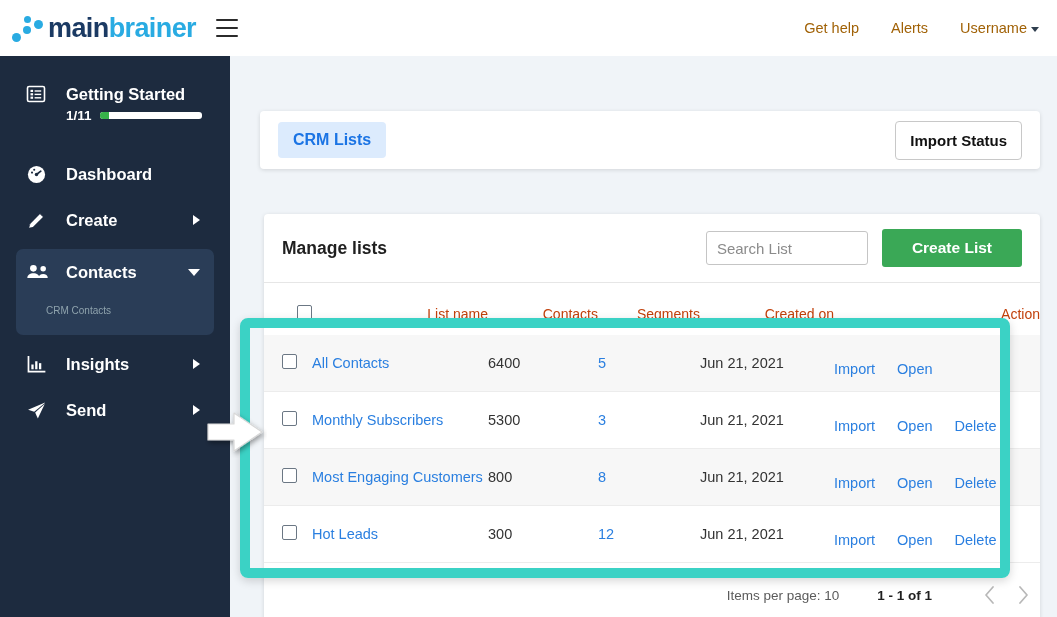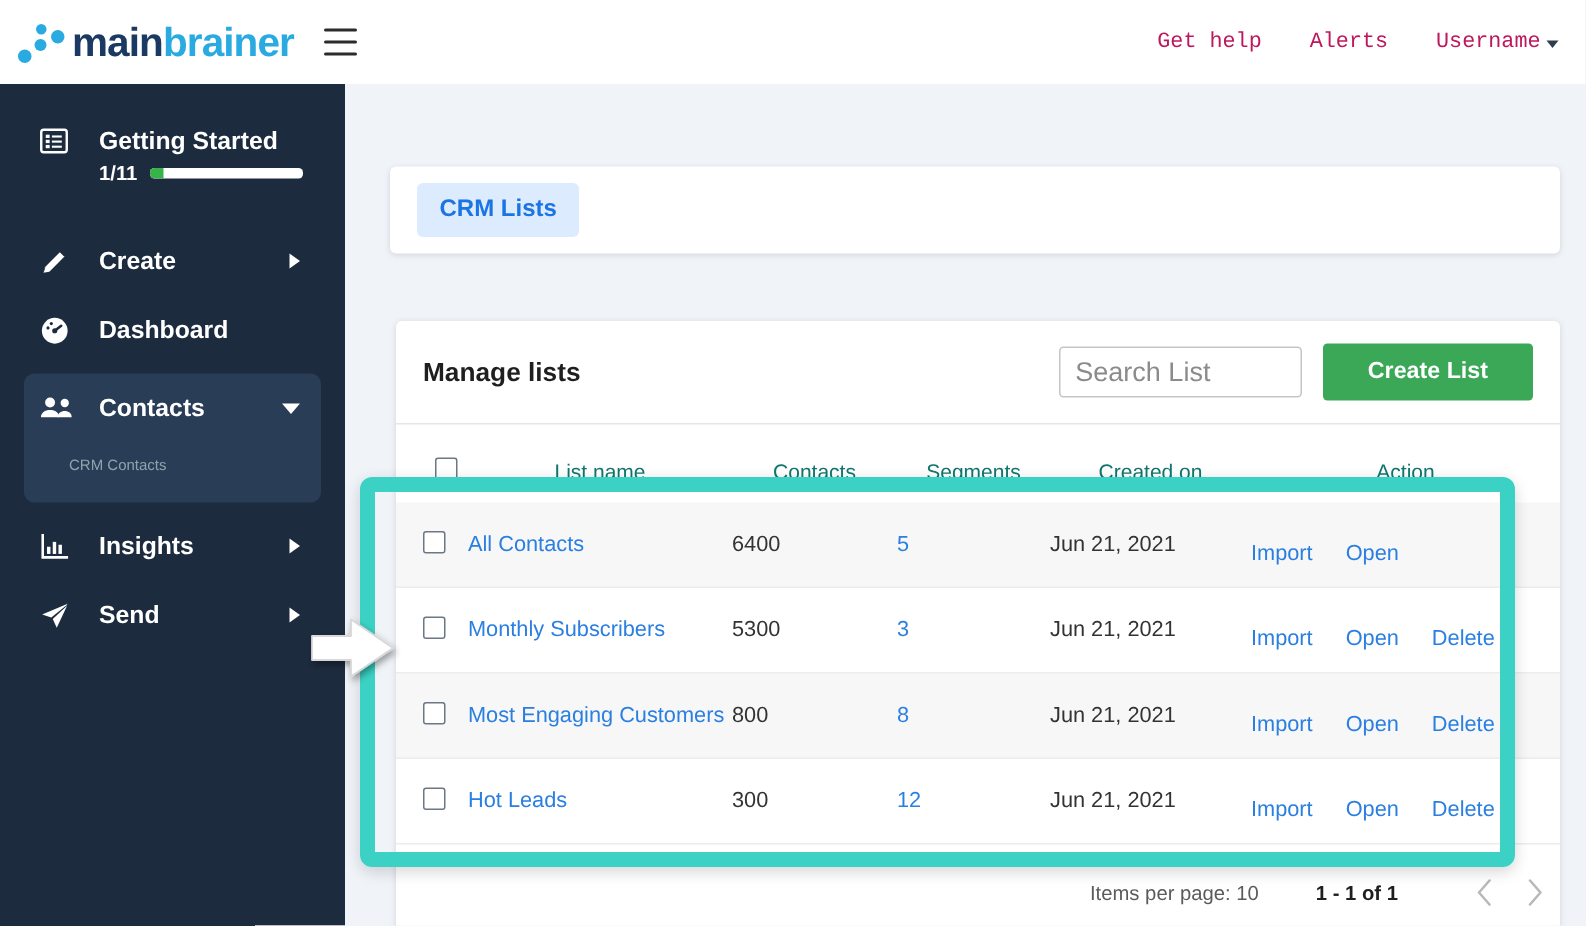--- a/index.html
+++ b/index.html
@@ -27,22 +27,22 @@
   .logo-text { font-size: 27px; font-weight: 700; letter-spacing: -0.6px; margin-left: 2px; }
   .logo-text .a { color: #1b3a63; }
   .logo-text .b { color: #29abe2; }
   .hamburger {
     margin-left: 20px; width: 22px; height: 18px; display: flex;
     flex-direction: column; justify-content: space-between; cursor: pointer;
   }
   .hamburger span { display: block; height: 2px; background: #2b2b2b; border-radius: 1px; }
   .topnav { margin-left: auto; margin-right: 18px; display: flex; align-items: center; gap: 32px; }
   .topnav a {
-    font-size: 14.5px; color: #be185d; text-decoration: none;
-    display: flex; align-items: center; gap: 4px; font-family: Liberation Mono, monospace;
+    font-size: 14.5px; color: #a16207; text-decoration: none;
+    display: flex; align-items: center; gap: 4px;
   }
   .caret-down {
     width: 0; height: 0; border-left: 4.5px solid transparent;
     border-right: 4.5px solid transparent; border-top: 5px solid #2f3e4e;
     margin-top: 2px;
   }
 
   
   .sidebar {
     position: absolute; top: 56px; left: 0; width: 230px; height: 561px;
@@ -98,33 +98,33 @@
   }
 
   .card {
     position: absolute; left: 24px; top: 158px; width: 776px; height: 410px;
     overflow: visible;
   }
   .card-head { display: flex; align-items: center; height: 68px; padding: 0 18px; }
   .card-title { font-size: 17.5px; font-weight: 700; color: #1f1f1f; }
   .search-input {
     margin-left: auto; width: 162px; height: 34px; border: 1px solid #c5c5c5;
-    border-radius: 3px; padding: 0 10px; font-size: 18px; color: #333;
+    border-radius: 3px; padding: 0 10px; font-size: 15px; color: #333;
     font-family: "Liberation Sans", sans-serif; background: #fff; outline: none;
   }
   .search-input::placeholder { color: #8b8b8b; }
   .create-btn {
     margin-left: 14px; background: #3aa856; color: #ffffff; border: none;
     border-radius: 3px; font-size: 15.5px; font-weight: 700; padding: 10px 30px;
     cursor: pointer; font-family: "Liberation Sans", sans-serif;
   }
 
   table.lists { width: 100%; border-collapse: collapse; table-layout: fixed; }
   table.lists th {
-    text-align: center; font-size: 14px; font-weight: 400; color: #0f766e;
+    text-align: right; font-size: 14px; font-weight: 400; color: #c2410c;
     padding: 22px 0 12px 0; border-top: 1px solid #e6e6e6;
   }
   table.lists td { font-size: 14.5px; padding: 14px 0; color: #333; }
   .col-cb   { width: 48px; padding-left: 18px !important; }
   .col-name { width: 176px; }
   .col-cnt  { width: 110px; }
   .col-seg  { width: 102px; }
   .col-date { width: 134px; }
   .col-act  { width: auto; }
   tbody tr.alt { background: #f7f7f7; }
@@ -208,40 +208,40 @@
           <i id="gs-fill" style="width: 9%;"></i>
         </div>
       </div>
     </div>
 
     <div style="height:24px"></div>
 
     <div class="sb-row">
       <div class="sb-icon">
         <svg width="21" height="21" viewBox="0 0 22 22" fill="none">
-          <path d="M3 18.6 L4.1 14.8 L14.9 4 L18 7.1 L7.2 17.9 Z" fill="#ffffff"></path>
-          <path d="M14.9 4 L18 7.1" stroke="#1d2b3f" stroke-width="1"></path>
-          <path d="M3 18.6 L4.1 14.8" stroke="#1d2b3f" stroke-width="0.6"></path>
-        </svg>
-      </div>
-      <div class="sb-label">Create</div>
-      <div class="sb-arrow"></div>
-    </div>
-
-    <div class="sb-row">
-      <div class="sb-icon">
-        <svg width="21" height="21" viewBox="0 0 22 22" fill="none">
           <circle cx="11" cy="11" r="9" fill="#ffffff"></circle>
           <path d="M11 11 L15.5 7.5" stroke="#1d2b3f" stroke-width="1.8" stroke-linecap="round"></path>
           <circle cx="11" cy="11" r="1.8" fill="#1d2b3f"></circle>
           <circle cx="6.3" cy="9" r="1.1" fill="#1d2b3f"></circle>
           <circle cx="8.6" cy="6" r="1.1" fill="#1d2b3f"></circle>
         </svg>
       </div>
       <div class="sb-label">Dashboard</div>
+    </div>
+
+    <div class="sb-row">
+      <div class="sb-icon">
+        <svg width="21" height="21" viewBox="0 0 22 22" fill="none">
+          <path d="M3 18.6 L4.1 14.8 L14.9 4 L18 7.1 L7.2 17.9 Z" fill="#ffffff"></path>
+          <path d="M14.9 4 L18 7.1" stroke="#1d2b3f" stroke-width="1"></path>
+          <path d="M3 18.6 L4.1 14.8" stroke="#1d2b3f" stroke-width="0.6"></path>
+        </svg>
+      </div>
+      <div class="sb-label">Create</div>
+      <div class="sb-arrow"></div>
     </div>
 
     <div class="sb-group-active">
       <div class="sb-row">
         <div class="sb-icon">
           <svg width="24" height="18" viewBox="0 0 26 18" fill="#ffffff">
             <circle cx="8" cy="5" r="3.6"></circle>
             <path d="M1.4 15.6c0-3.3 2.9-5.2 6.6-5.2s6.6 1.9 6.6 5.2z"></path>
             <circle cx="18.6" cy="5.4" r="3"></circle>
             <path d="M13.6 15.6c0-2.8 2.3-4.4 5-4.4s5 1.6 5 4.4z"></path>
@@ -275,20 +275,21 @@
       </div>
       <div class="sb-label">Send</div>
       <div class="sb-arrow"></div>
     </div>
   </div>
 
   <div class="main">
 
     <div class="panel tabbar">
       <div class="tab">CRM Lists</div>
+      <button class="import-status-btn">Import Status</button>
     </div>
 
     <div class="panel card">
 
       <div class="card-head">
         <div class="card-title">Manage lists</div>
         <input class="search-input" type="text" placeholder="Search List" style="">
         <button class="create-btn">Create List</button>
       </div>
 

